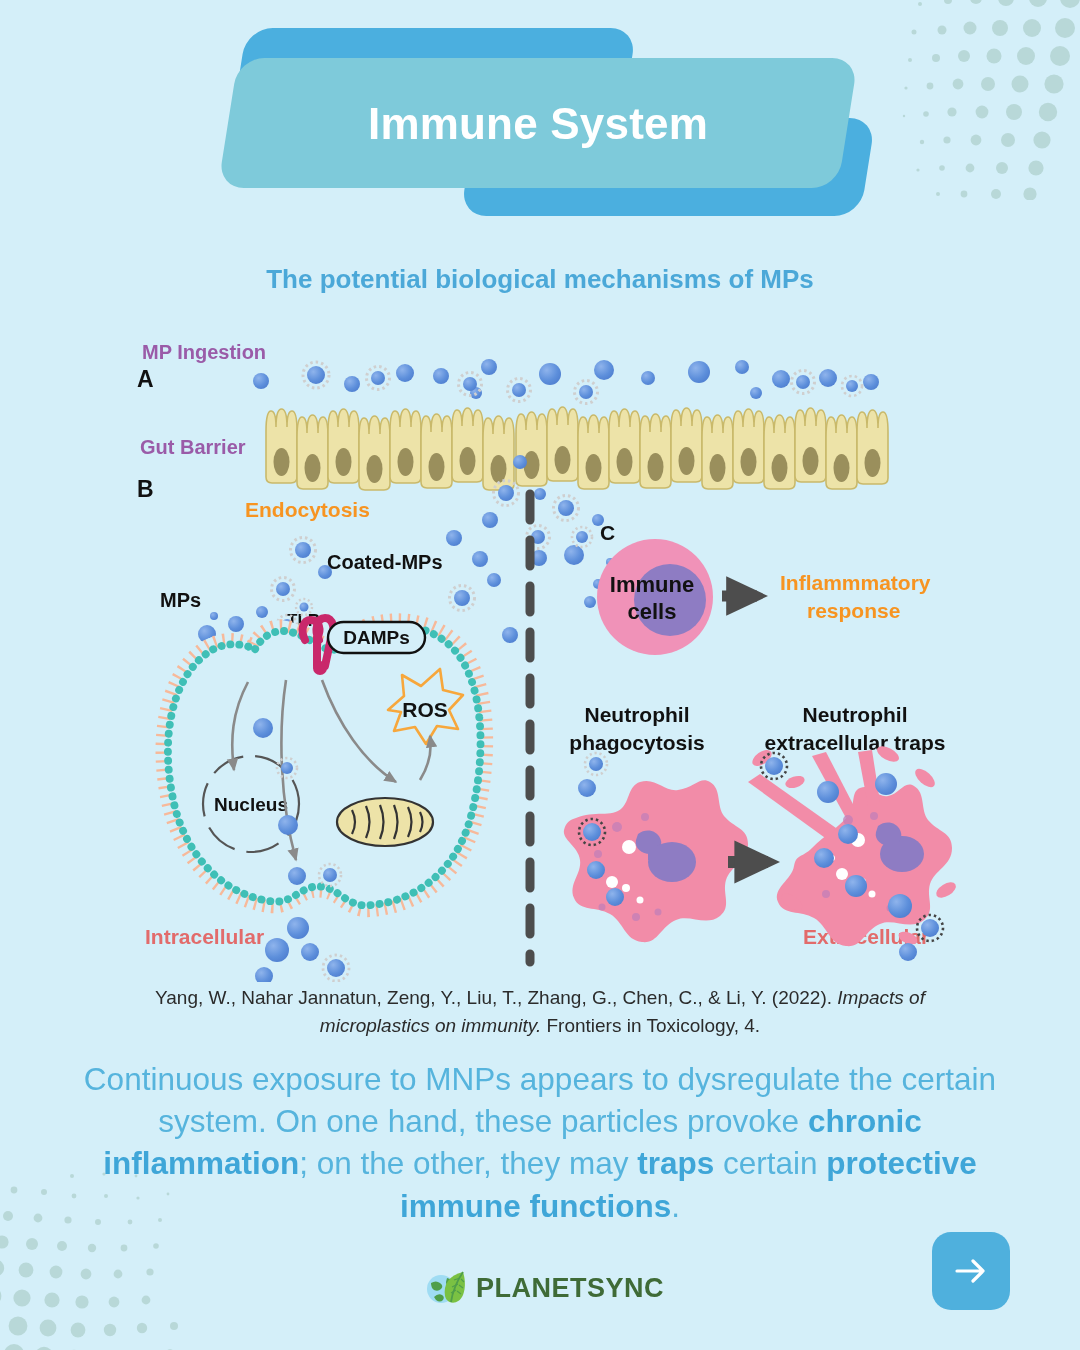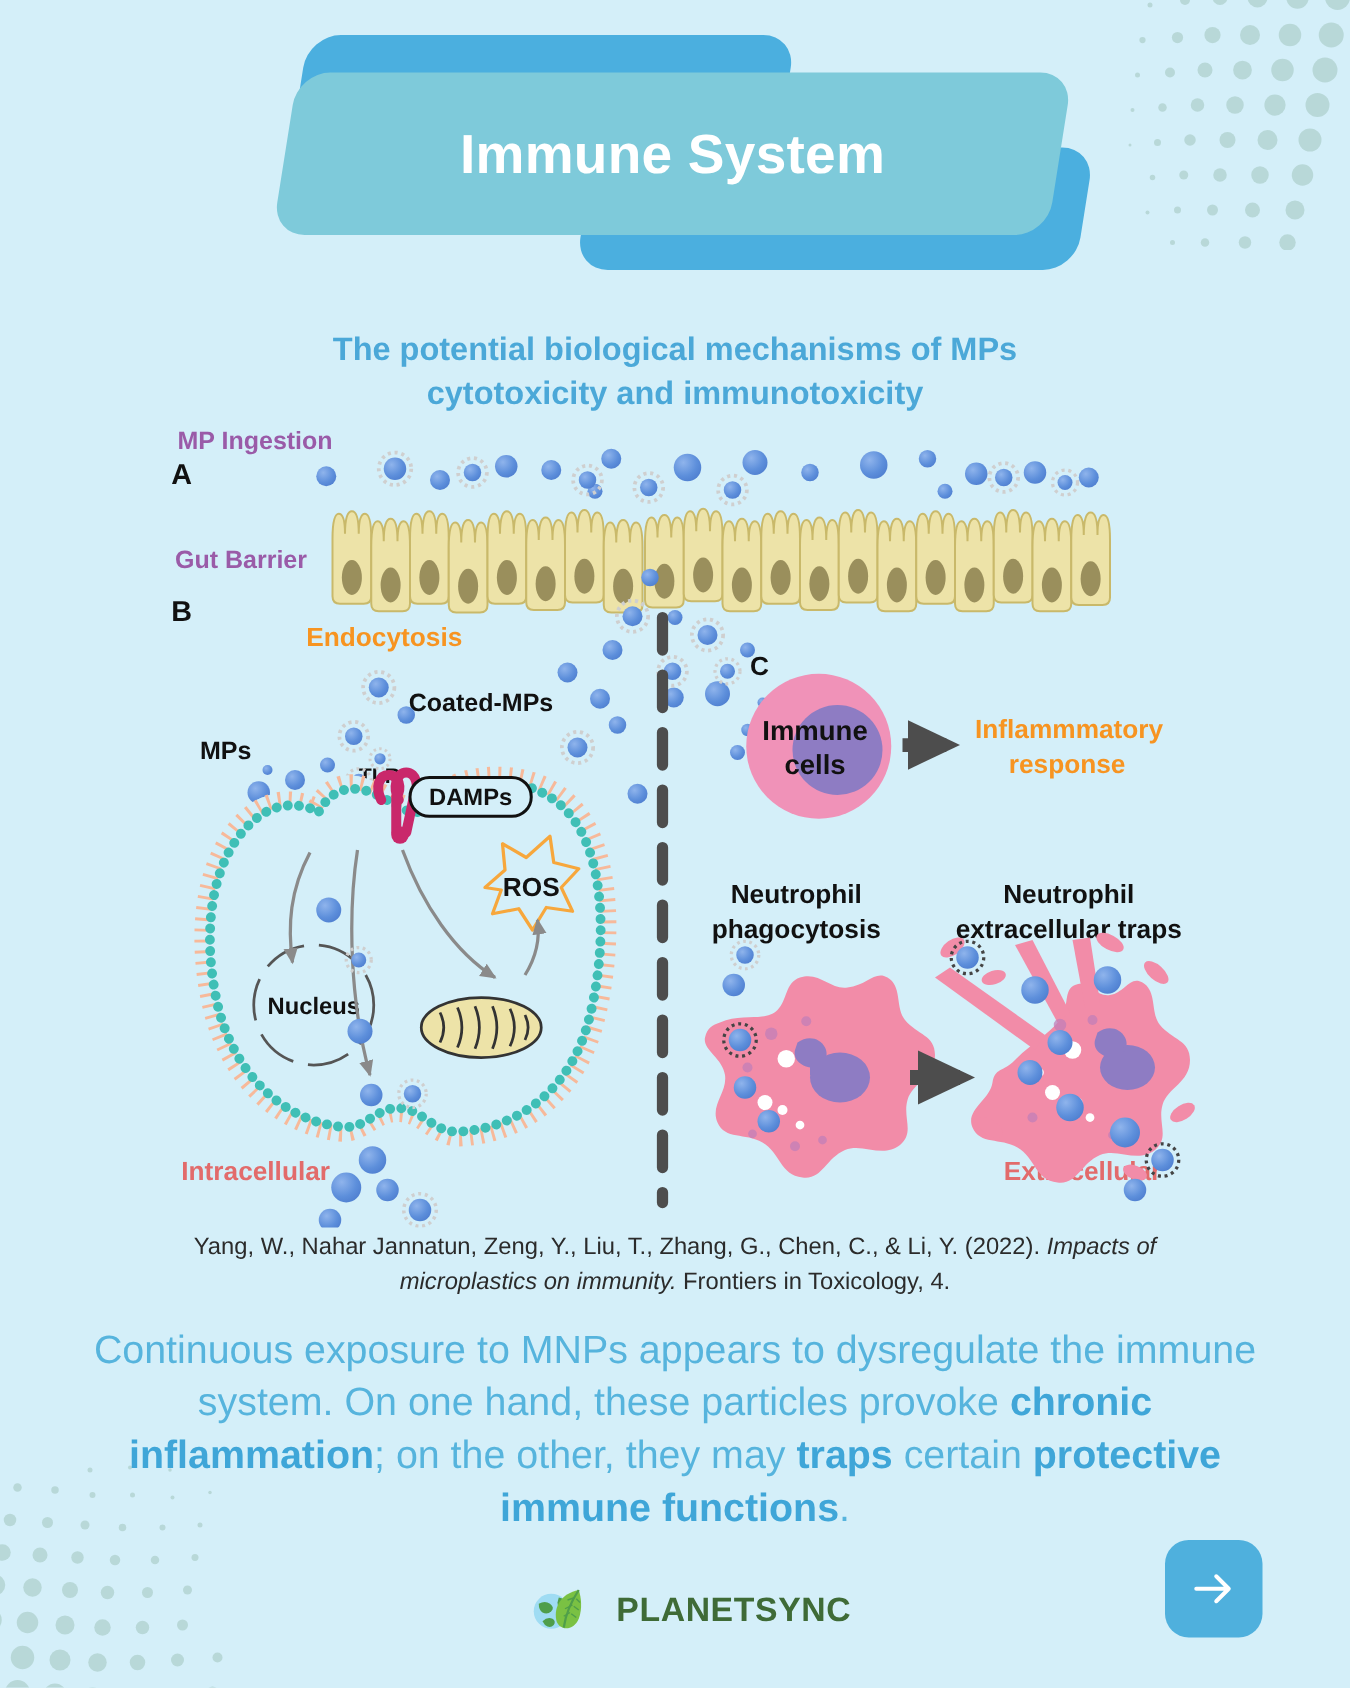--- a/index.html
+++ b/index.html
@@ -57,21 +57,21 @@
   .body-copy{
     position:absolute;left:52px;top:1058px;width:976px;
     text-align:center;color:#56b4dd;font-size:31.5px;line-height:1.34;
     font-weight:400;
   }
   .body-copy b{font-weight:bold;color:#3fa6d8;}
 
   
   .logo{
     position:absolute;left:425px;top:1268px;height:40px;
-    display:flex;align-items:center;gap:26px;
+    display:flex;align-items:center;gap:9px;
   }
   .logo-text{font-size:27px;font-weight:bold;color:#3f6b37;letter-spacing:.5px;}
   .next-btn{
     position:absolute;left:932px;top:1232px;width:78px;height:78px;
     background:#4fb0dd;border-radius:19px;
     display:flex;align-items:center;justify-content:center;cursor:pointer;
   }
 </style>
 </head>
 <body>
@@ -188,21 +188,20 @@
     <div class="banner-front"></div>
     <div class="title-text">
       <span>Immune System</span>
     </div>
   </div>
 
   <div class="figure">
 
     <div class="fig-title">
       <div>The potential biological mechanisms of MPs</div>
-      <div>cytotoxicity and immunotoxicity</div>
     </div>
 
     <svg class="fig-svg" width="1080" height="720" viewBox="0 0 1080 720">
       <defs>
         <radialGradient id="mpg" cx="35%" cy="32%" r="75%">
           <stop offset="0%" stop-color="#8fb4ec"></stop>
           <stop offset="65%" stop-color="#5d8fdb"></stop>
           <stop offset="100%" stop-color="#4f7fd0"></stop>
         </radialGradient>
         <marker id="ar" viewBox="0 0 10 10" refX="8" refY="5" markerWidth="5.5" markerHeight="5.5" orient="auto-start-reverse">
@@ -634,21 +633,21 @@
         </g>
       </g>
     </svg>
 
     <div class="citation">
       <span>Yang, W., Nahar Jannatun, Zeng, Y., Liu, T., Zhang, G., Chen, C., &amp; Li, Y. (2022). </span><i>Impacts of microplastics on immunity.</i><span> Frontiers in Toxicology, 4.</span>
     </div>
   </div>
 
   <div class="body-copy">
-    <span>Continuous exposure to MNPs appears to dysregulate the immune system. On one hand, these particles provoke </span><b>chronic inflammation</b><span>; on the other, they may </span><b>traps</b><span> certain </span><b>protective immune functions</b><span>.</span>
+    <span>Continuous exposure to MNPs appears to dysregulate the certain system. On one hand, these particles provoke </span><b>chronic inflammation</b><span>; on the other, they may </span><b>traps</b><span> certain </span><b>protective immune functions</b><span>.</span>
   </div>
 
   <div class="logo">
     <svg width="42" height="38" viewBox="0 0 42 38">
       <circle cx="16" cy="20" r="14" fill="#9fdcf3"></circle>
       <path d="M6,14 q5,-3 9,0 q4,3 1,6 q-3,3 -7,1 q-3,-2 -3,-7 z" fill="#4f9e4a"></path>
       <path d="M9,28 q4,-4 8,-2 q3,2 1,5 q-3,3 -7,0 z" fill="#4f9e4a"></path>
       <path d="M22,9 q5,1 6,5 q1,4 -3,4 q-4,0 -4,-5 z" fill="#4f9e4a"></path>
       <path d="M38,3 C24,6 18,16 20,27 C22,36 34,36 38,26 C41,18 40,9 38,3 Z" fill="#7ac143"></path>
       <path d="M38,3 C32,12 28,20 26,33" stroke="#4f9e4a" stroke-width="1.8" fill="none"></path>

